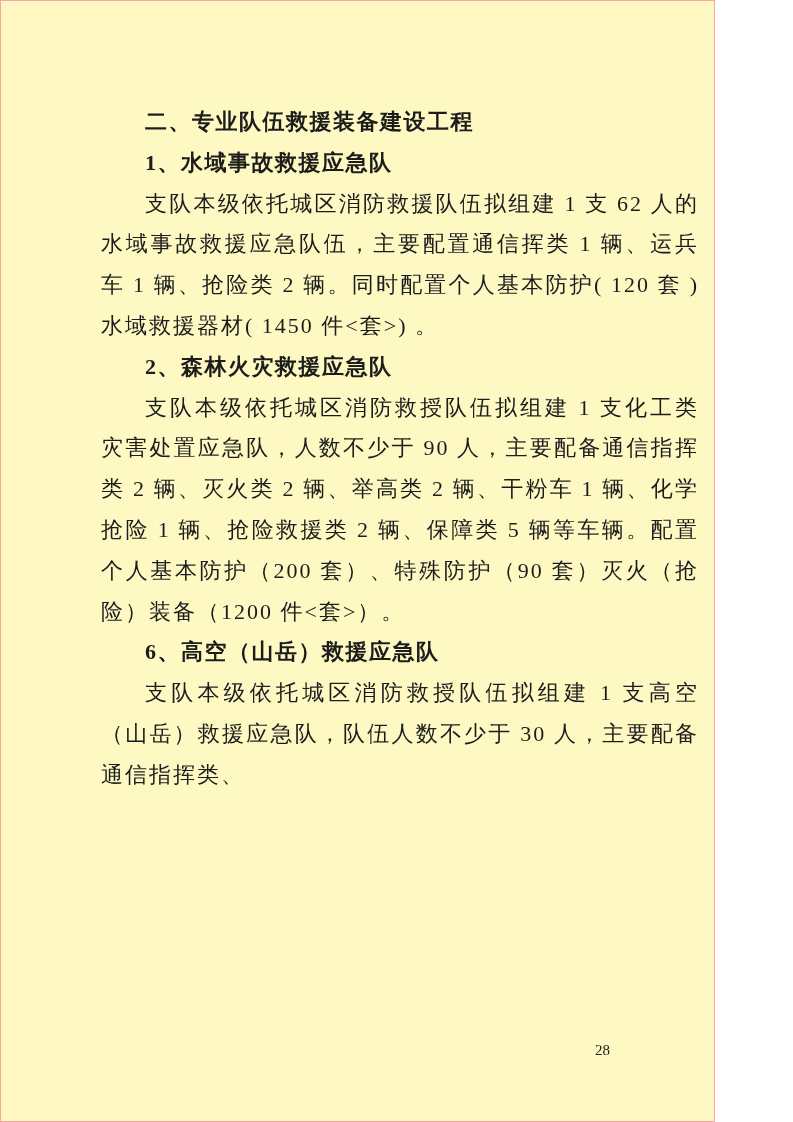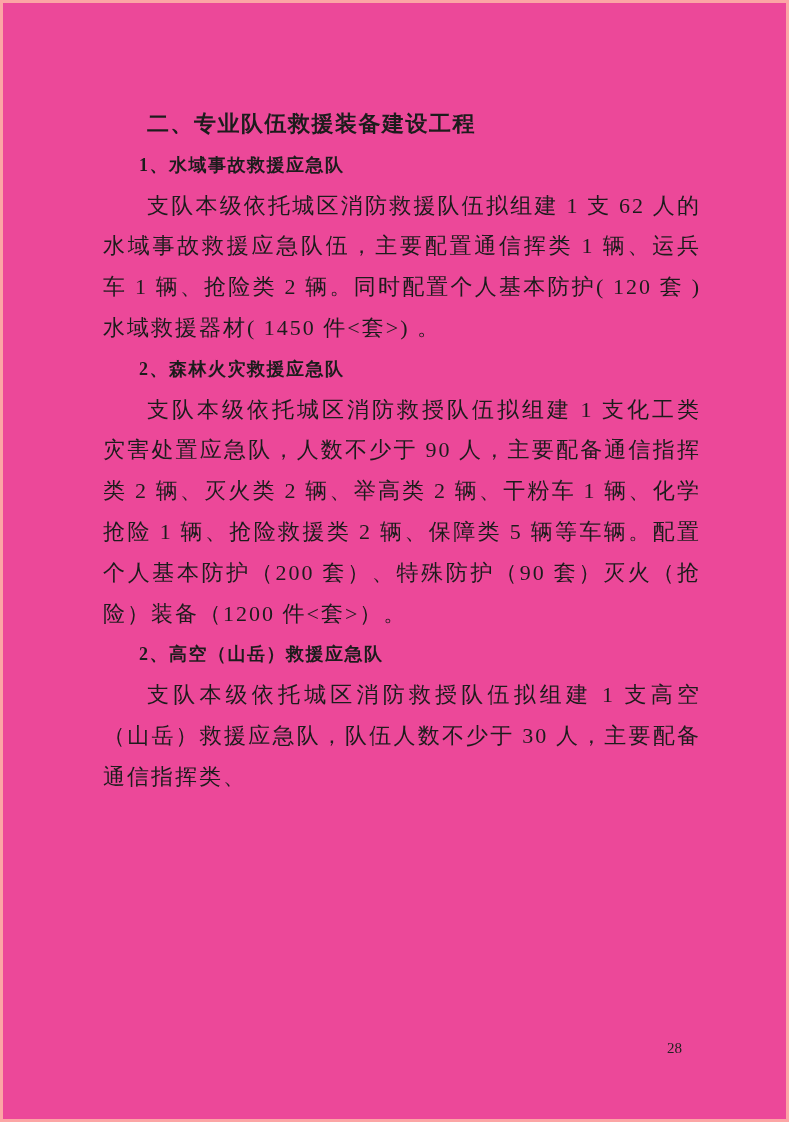--- a/index.html
+++ b/index.html
@@ -2,25 +2,25 @@
 <html lang="zh"><head>
 <meta charset="utf-8">
 <style>
   html, body {
     margin: 0;
     padding: 0;
     background: #ffffff;
   }
   .page {
     position: relative;
-    width: 789px;
+    width: 715px;
     height: 1122px;
-    background: #ec4899;
+    background: #fef9c3;
     box-sizing: border-box;
-    border: 3px solid #fca5a5;
+    border: 1px solid #fca5a5;
     font-family: "Liberation Serif", "DejaVu Serif", serif;
     color: #1c1c1c;
     overflow: hidden;
   }
   .content {
     position: absolute;
     left: 100px;
     top: 101px;
     width: 598px;
   }
@@ -29,21 +29,21 @@
     font-weight: bold;
     font-size: 22px;
     line-height: 40.8px;
     text-indent: 2em;
     letter-spacing: 1.5px;
     margin: 0;
   }
   .sub-heading {
     font-family: "Liberation Serif", "DejaVu Serif", serif;
     font-weight: bold;
-    font-size: 18px;
+    font-size: 22px;
     line-height: 40.8px;
     text-indent: 2em;
     letter-spacing: 1.5px;
     margin: 0;
   }
   .para {
     font-size: 22px;
     line-height: 40.8px;
     text-indent: 2em;
     text-align: justify;
@@ -69,19 +69,19 @@
 
     <p class="sec-heading">二、专业队伍救援装备建设工程</p>
 
     <p class="sub-heading">1、水域事故救援应急队</p>
     <p class="para">支队本级依托城区消防救援队伍拟组建 1 支 62 人的水域事故救援应急队伍，主要配置通信挥类 1 辆、运兵车 1 辆、抢险类 2 辆。同时配置个人基本防护( 120 套 )水域救援器材( 1450 件&lt;套&gt;) 。</p>
 
     <p class="sub-heading">2、森林火灾救援应急队</p>
 
     <p class="para">支队本级依托城区消防救授队伍拟组建 1 支化工类灾害处置应急队，人数不少于 90 人，主要配备通信指挥类 2 辆、灭火类 2 辆、举高类 2 辆、干粉车 1 辆、化学抢险 1 辆、抢险救援类 2 辆、保障类 5 辆等车辆。配置个人基本防护（200 套）、特殊防护（90 套）灭火（抢险）装备（1200 件&lt;套&gt;）。</p>
 
-    <p class="sub-heading">2、高空（山岳）救援应急队</p>
+    <p class="sub-heading">6、高空（山岳）救援应急队</p>
     <p class="para">支队本级依托城区消防救授队伍拟组建 1 支高空（山岳）救援应急队，队伍人数不少于 30 人，主要配备通信指挥类、</p>
 
   </div>
 
   <div class="page-number">28</div>
 </div>
 
 </body></html>

